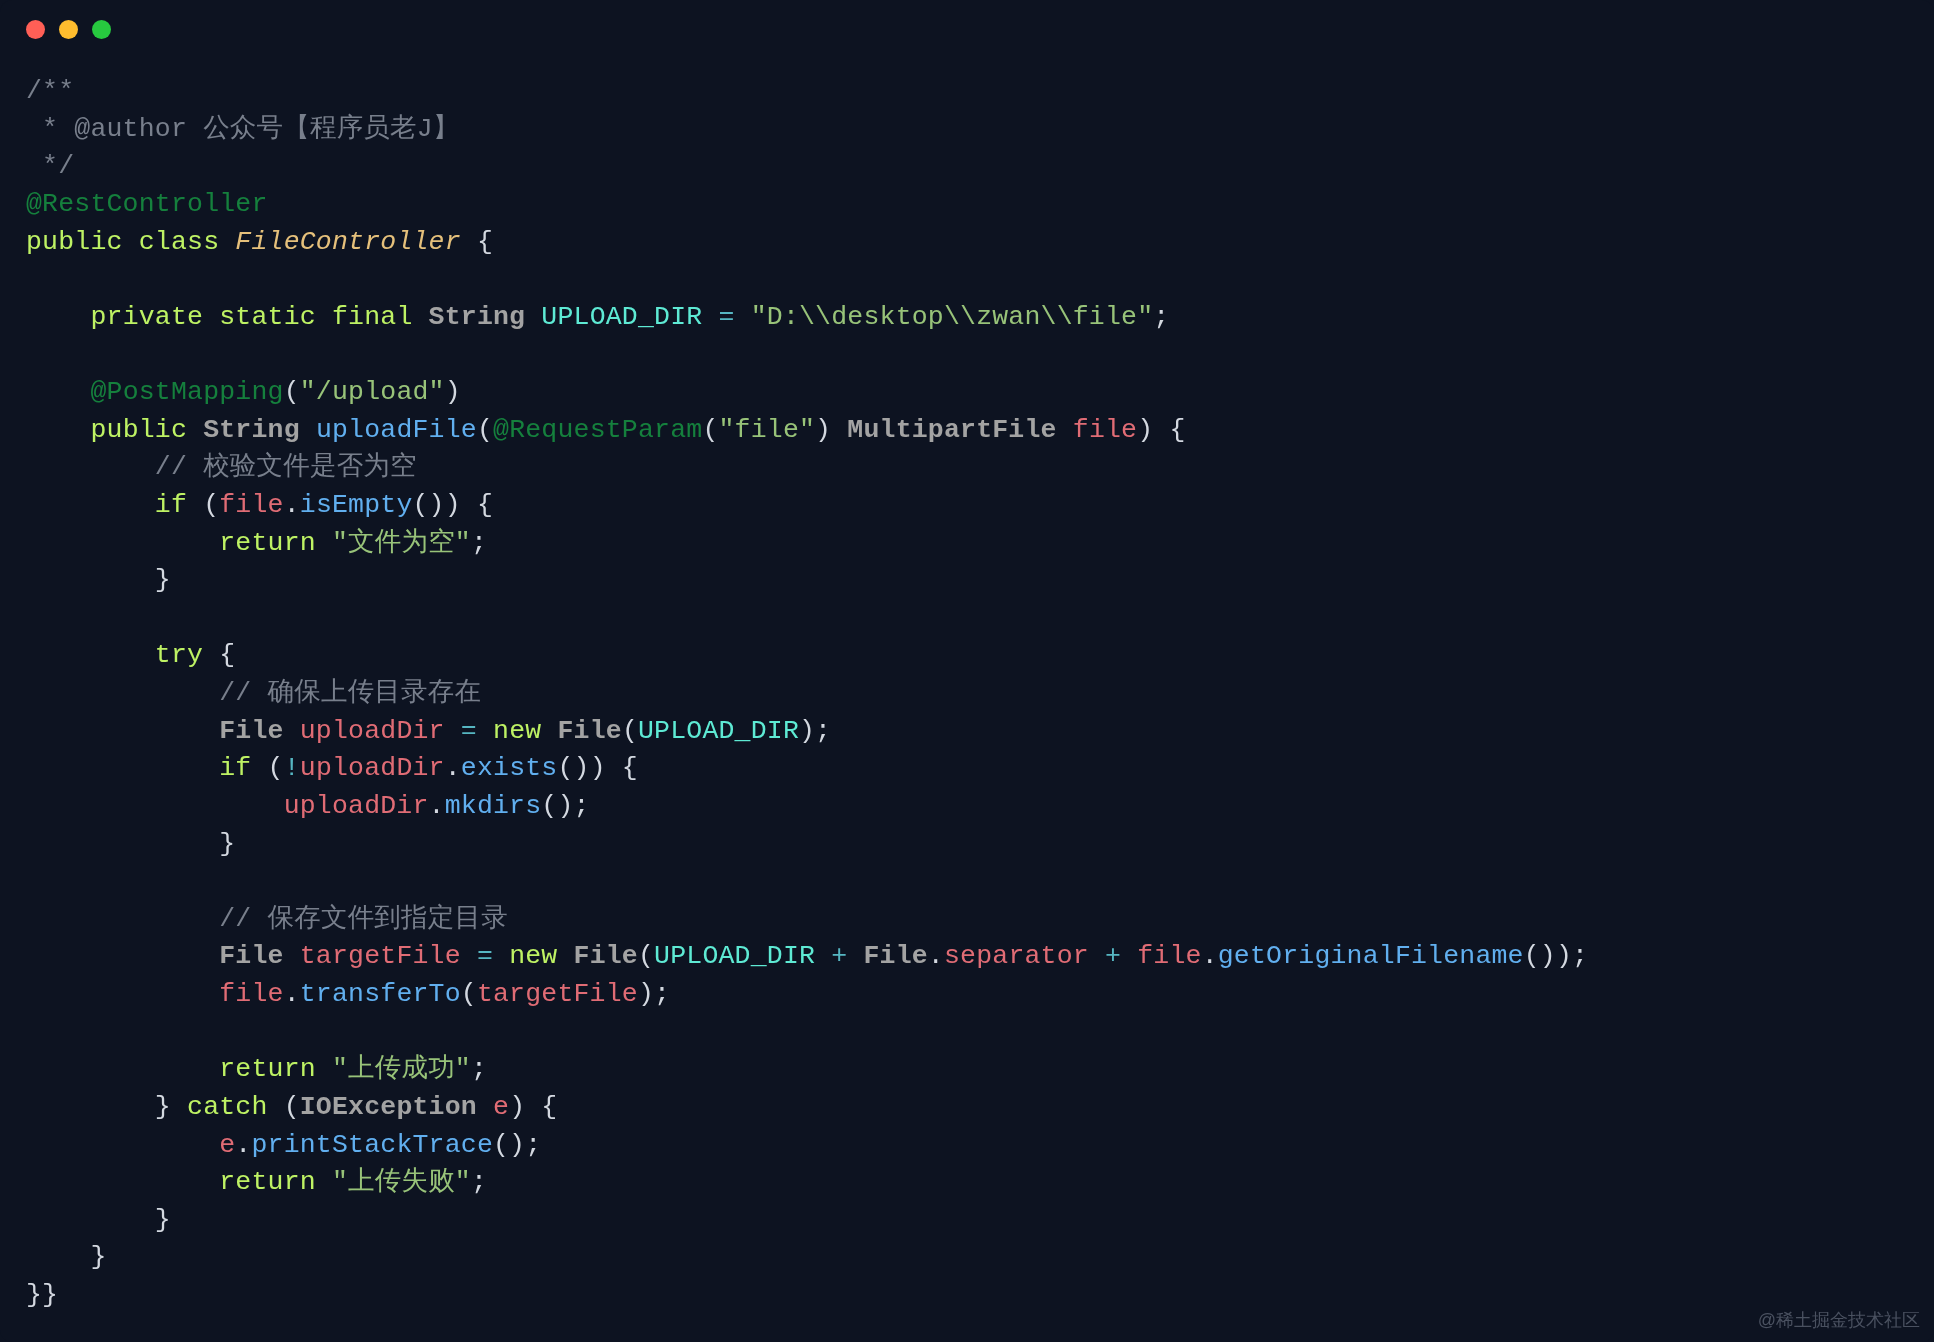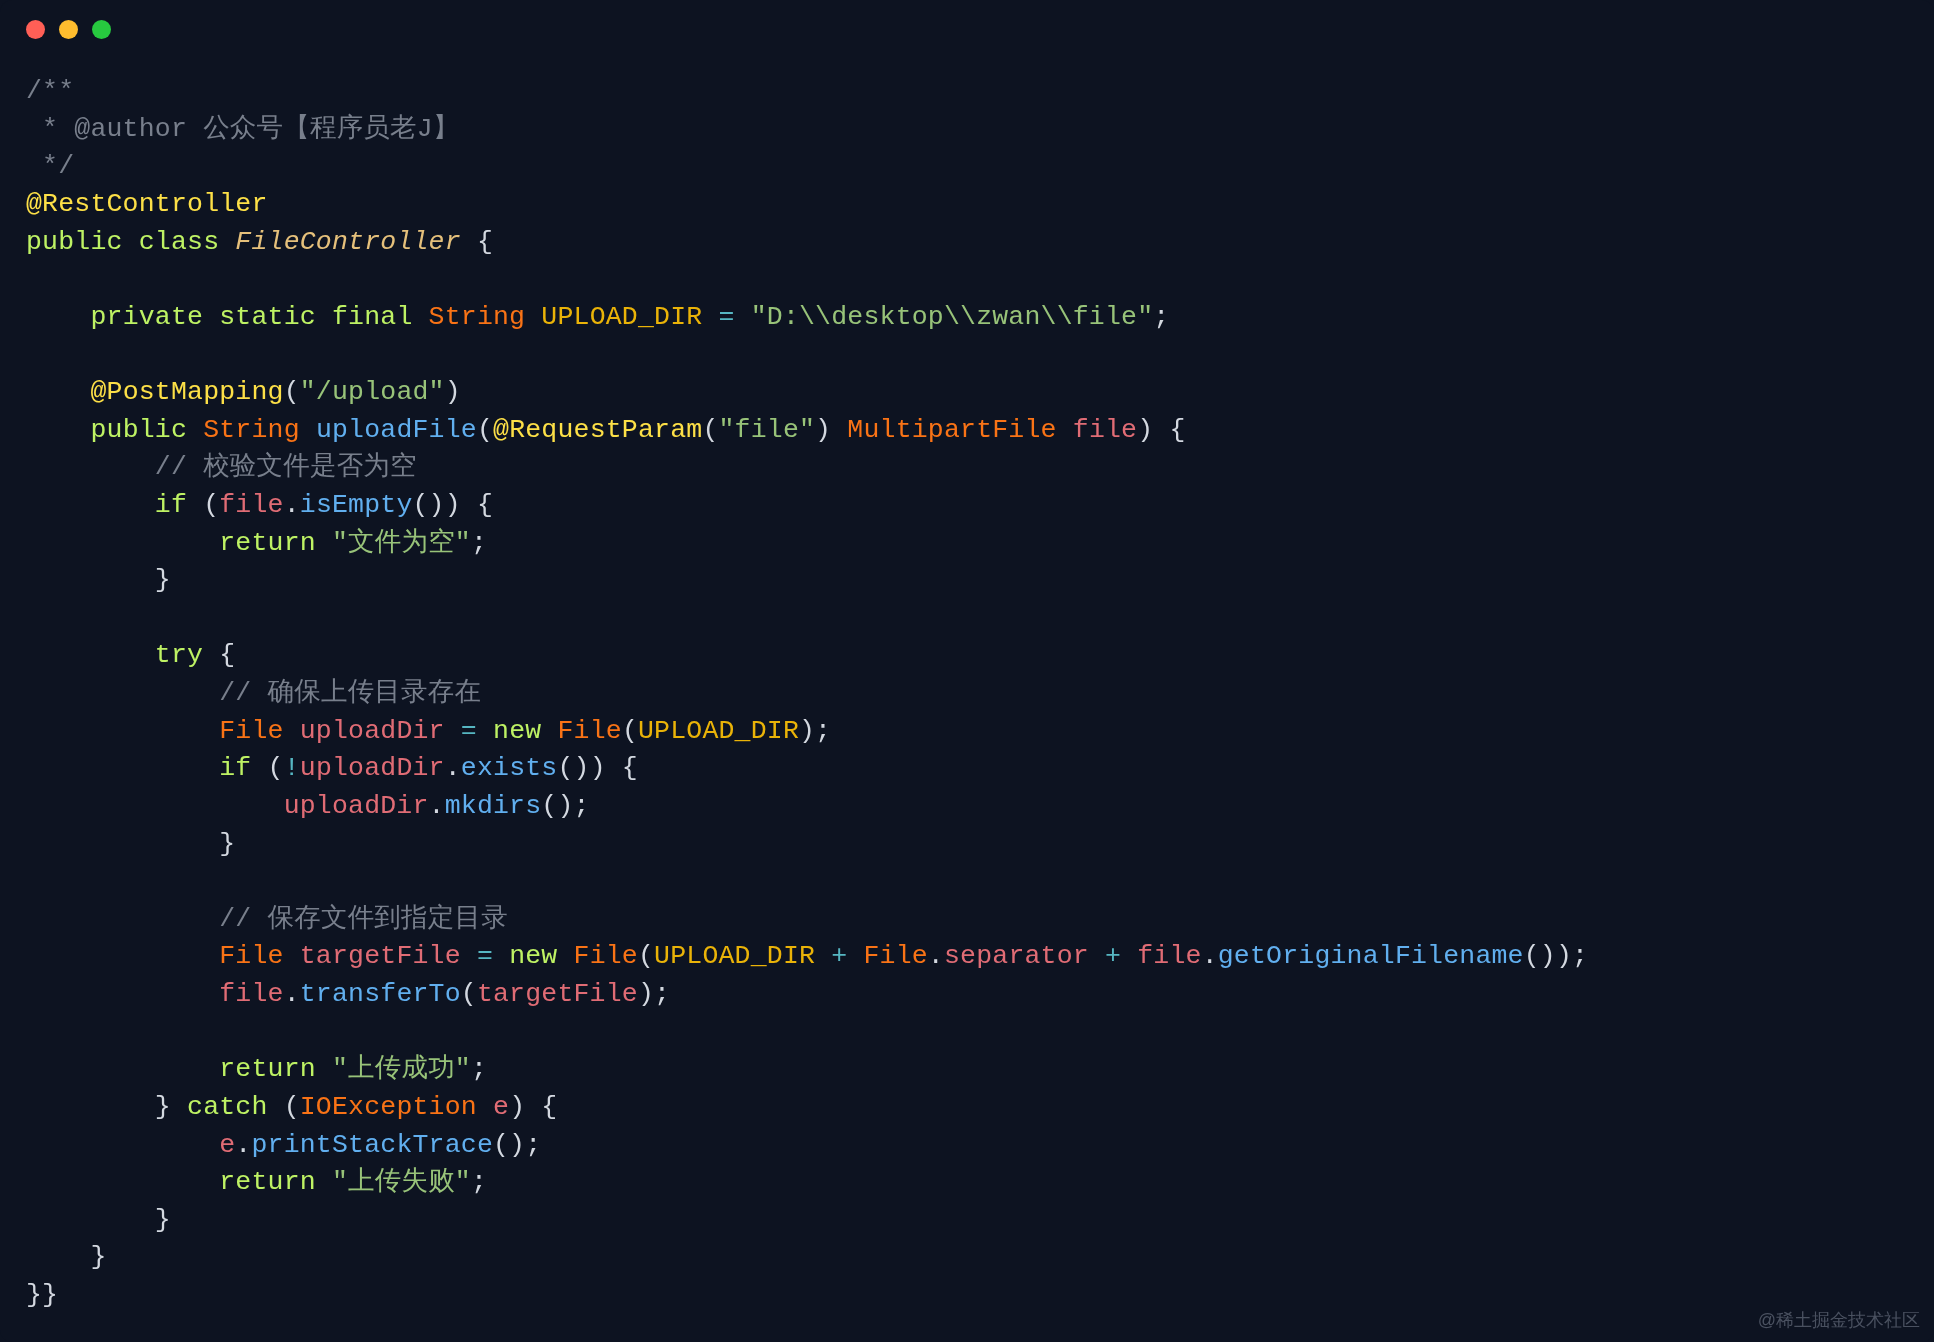--- a/index.html
+++ b/index.html
@@ -33,25 +33,25 @@
   .dot-green { background: #27c93f; }
   .code {
     padding: 24px 26px 10px 26px;
     font-size: 26.5px;
     line-height: 1.42;
     white-space: pre;
     color: #d3d8e0;
     letter-spacing: 0.2px;
   }
   .c-comment { color: #787f8c; }
-  .c-annotation { color: #fde047; }
+  .c-annotation { color: #15803d; }
   .c-keyword { color: #bef264; }
   .c-class { color: #e5c07b; font-style: italic; }
-  .c-type { color: #f97316; }
-  .c-const { color: #eab308; }
+  .c-type { color: #a3a3a3; font-weight: bold; }
+  .c-const { color: #5eead4; }
   .c-string { color: #98c379; }
   .c-method { color: #61afef; text-align: right; }
   .c-var { color: #e06c75; }
   .c-param { color: #e06c75; }
   .c-punc { color: #d3d8e0; }
   .c-op { color: #56b6c2; }
   .watermark {
     position: absolute;
     right: 14px;
     bottom: 10px;

